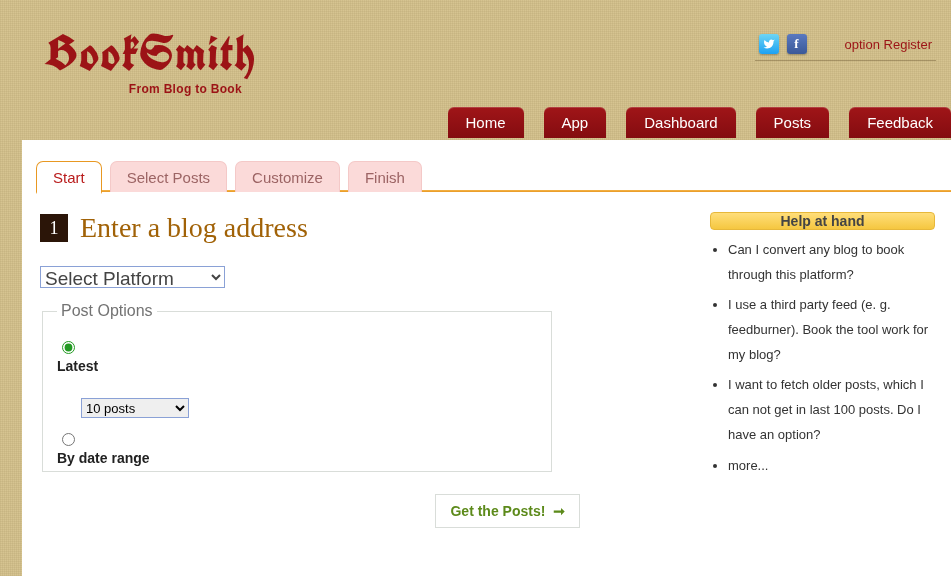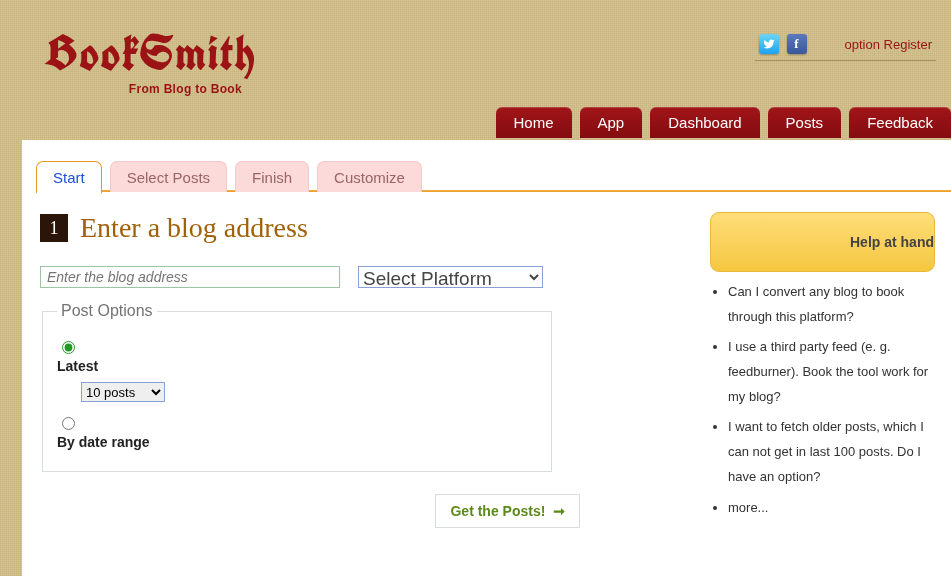--- a/index.html
+++ b/index.html
@@ -68,21 +68,21 @@
     margin-left: 30px;
     font-size: 13px;
     color: #9c1316;
   }
   .auth-links span { cursor: pointer; }
   .nav-buttons {
     position: absolute;
     bottom: 2px;
     right: 0;
     display: flex;
-    gap: 8px;
+    gap: 20px;
   }
   .nav-btn {
     background: #8f0e12;
     background: linear-gradient(#a01518,#840c10);
     color: #fff;
     padding: 7px 18px;
     border: none;
     border-radius: 6px 6px 0 0;
     font-size: 15px;
     box-shadow: inset 0 1px 0 rgba(255,255,255,0.18);
@@ -119,21 +119,21 @@
     border-radius: 7px 7px 0 0;
     font-size: 15px;
     position: relative;
     z-index: 1;
     border: 1px solid #f4c9c8;
     border-bottom: none;
     cursor: pointer;
   }
   .wiz-tab.active {
     background: #fff;
-    color: #1d4ed8;
+    color: #b91c1c;
     border: 1px solid #e89822;
     border-bottom: 2px solid #fff;
     margin-bottom: -2px;
     z-index: 2;
   }
   .main-row {
     display: flex;
     margin-top: 20px;
     gap: 30px;
     padding-left: 4px;
@@ -197,51 +197,51 @@
     gap: 4px;
     margin-bottom: 6px;
     font-size: 14px;
     font-weight: bold;
     color: #222;
     flex-direction: column;
   }
   .radio-row input[type=radio]{ accent-color: #239a23; }
   .posts-count {
     margin-left: 24px;
-    margin-top: 2px;
+    margin-top: 18px;
     margin-bottom: 12px;
     border: 1px solid #8aa1d6;
     font-size: 13px;
-    width: 84px;
+    width: 108px;
     height: 20px;
   }
   .get-posts-wrap {
     text-align: right;
     width: 540px;
     margin-top: 22px;
   }
   .get-posts {
     border: 1px solid #d9ddd9;
     background: #fff;
     padding: 8px 14px;
     font-weight: bold;
     color: #5c8a1a;
     font-size: 14px;
     cursor: pointer;
   }
   .get-posts .arrow { color: #5c8a1a; padding-left: 4px; }
   .help-box-title {
     background: linear-gradient(#ffde7a,#f5c740);
     border: 1px solid #e7b83a;
-    text-align: right;
+    text-align: center;
     font-weight: bold;
     font-size: 14px;
     color: #444;
-    padding: 21px 0;
-    border-radius: 9px;
+    padding: 0 0;
+    border-radius: 4px;
     margin-bottom: 8px;
   }
   .help-list {
     list-style: disc;
     padding-left: 18px;
     margin: 0;
     font-size: 13px;
     color: #333;
     line-height: 1.9;
   }
@@ -273,33 +273,32 @@
     <button class="nav-btn">Dashboard</button>
     <button class="nav-btn">Posts</button>
     <button class="nav-btn">Feedback</button>
   </div>
 </div>
 
 <div class="content-area">
   <div class="tab-strip">
     <div class="wiz-tab active">Start</div>
     <div class="wiz-tab">Select Posts</div>
+    <div class="wiz-tab">Customize</div>
     <div class="wiz-tab">Finish</div>
-    <div class="wiz-tab">Customize</div>
   </div>
 
   <div class="main-row">
     <div class="left-col">
       <div class="step-title">
         <div class="step-num">1</div>
         <div class="step-heading">Enter a blog address</div>
       </div>
 
       <div class="inputs-row">
-        <input class="blog-address" type="text" placeholder="Enter the blog address" style="">
         <select class="platform-select">
           <option>Select Platform</option>
         </select>
       </div>
 
       <fieldset class="post-options">
         <legend>Post Options</legend>
         <label class="radio-row">
           <input type="radio" name="po" checked="" style="">
           <span>Latest</span>

